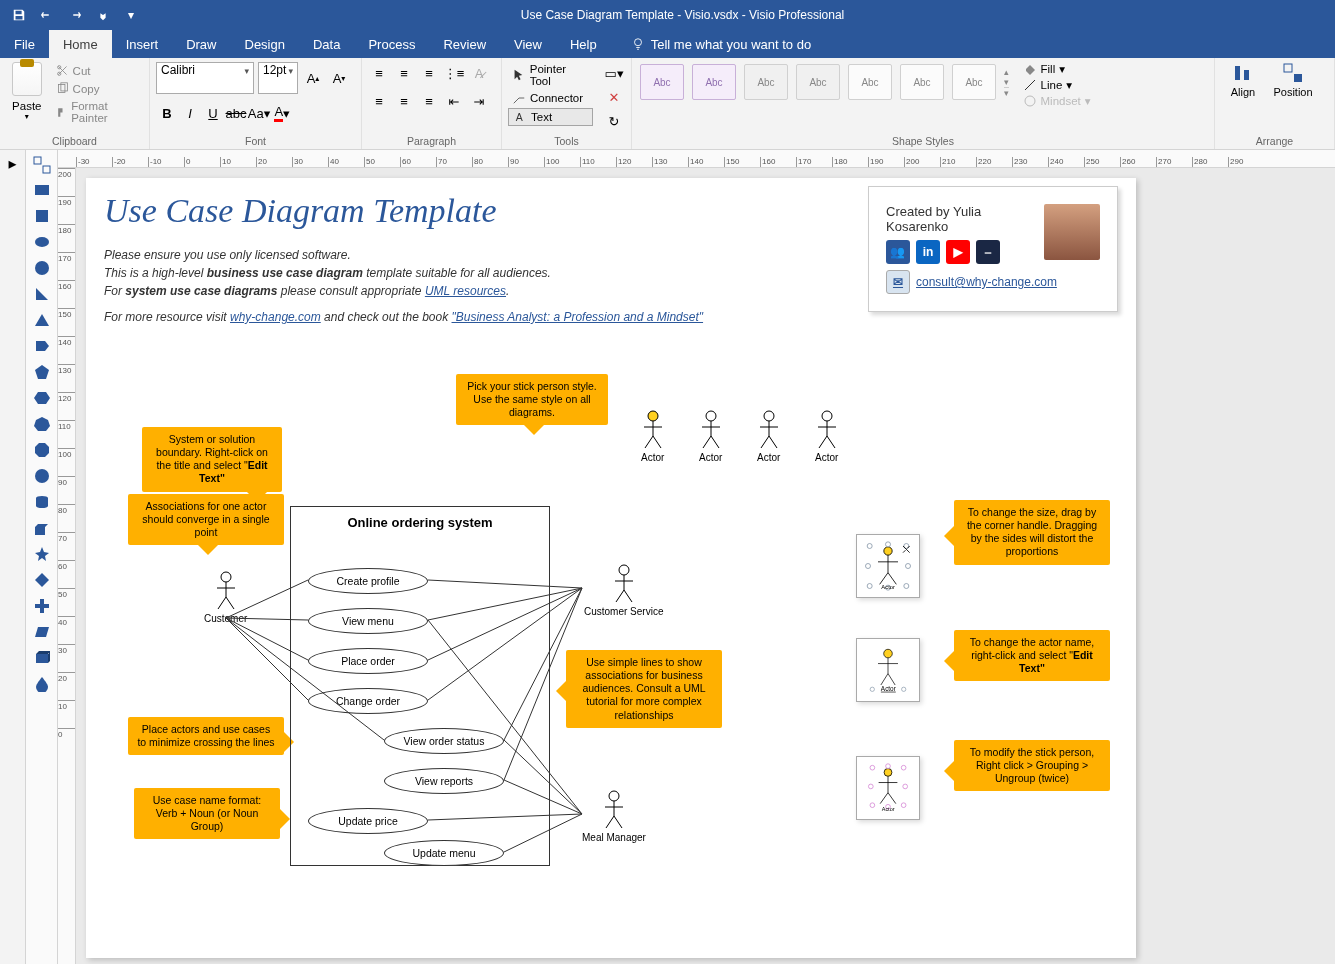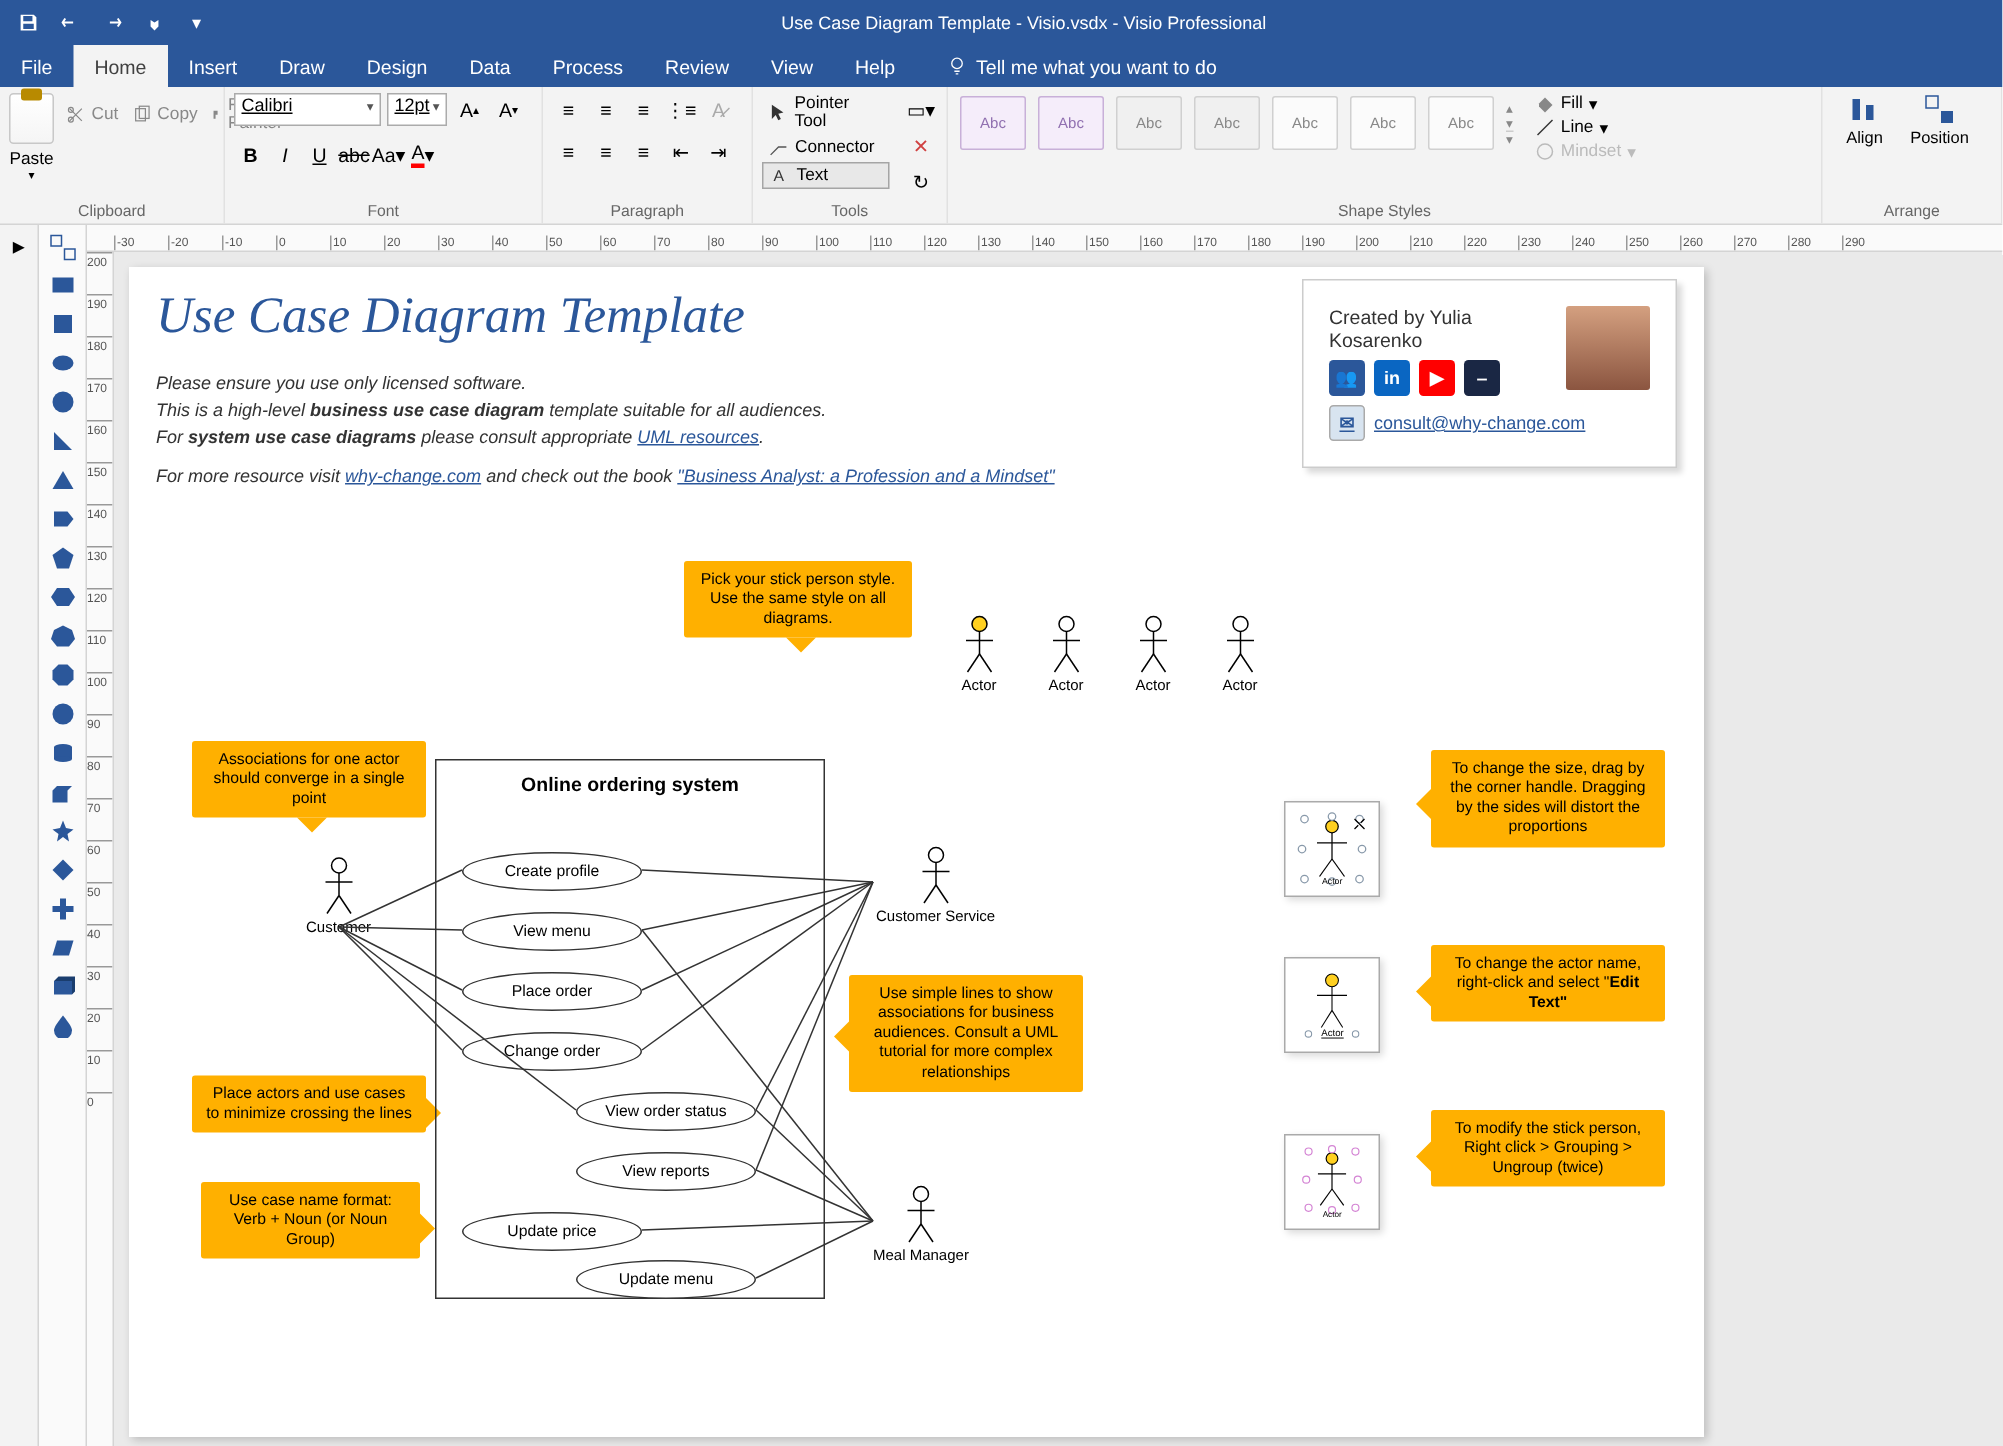--- a/index.html
+++ b/index.html
@@ -18,26 +18,26 @@
 .tell-me { display: flex; align-items: center; color: #fff; font-size: 13px; padding-left: 20px; gap: 6px; }
 
 .ribbon { background: #f3f3f3; height: 92px; border-bottom: 1px solid #d4d4d4; display: flex; }
 .ribbon-group { border-right: 1px solid #e1e1e1; display: flex; flex-direction: column; padding: 4px 6px 0; position: relative; }
 .ribbon-group-label { position: absolute; bottom: 2px; left: 0; right: 0; text-align: center; color: #666; font-size: 10.5px; }
 .ribbon-content { flex: 1; display: flex; align-items: flex-start; gap: 4px; }
 
 .paste-btn { display: flex; flex-direction: column; align-items: center; width: 46px; cursor: pointer; }
 .paste-icon { width: 30px; height: 34px; background: linear-gradient(#fff,#f5f5f5); border: 1px solid #c8c8c8; border-radius: 3px; position: relative; }
 .paste-icon::before { content:''; position:absolute; top:-4px; left:7px; width:14px; height:8px; background:#b88a00; border-radius:2px; }
-.small-btn-row { display: flex; gap: 1px; }
+.small-btn-row { display: flex; flex-direction: column; gap: 1px; }
 .small-btn { display: flex; align-items: center; gap: 4px; font-size: 11.5px; color: #888; padding: 2px 4px; cursor: pointer; }
 .small-btn svg { width: 13px; height: 13px; }
 
 .font-row { display: flex; gap: 4px; align-items: center; }
-.font-combo { border: 1px solid #ababab; background: #fff; height: 22px; font-size: 12px; padding: 0 18px 0 4px; position: relative; text-decoration: underline; }
+.font-combo { border: 1px solid #ababab; background: #fff; height: 32px; font-size: 12px; padding: 0 18px 0 4px; position: relative; }
 .font-combo::after { content: '▾'; position: absolute; right: 4px; top: 3px; font-size: 9px; color: #555; }
 .font-name { width: 98px; }
 .font-size { width: 40px; }
 .icon-btn { width: 22px; height: 22px; border: 1px solid transparent; display: flex; align-items: center; justify-content: center; font-size: 13px; cursor: pointer; }
 .icon-row { display: flex; gap: 1px; margin-top: 4px; }
 
 .para-grid { display: grid; grid-template-columns: repeat(5, 23px); grid-template-rows: 26px 26px; gap: 2px; }
 
 .tools-col { display: flex; flex-direction: column; gap: 2px; }
 .tool-row { display: flex; align-items: center; gap: 4px; font-size: 11.5px; padding: 1px 4px; cursor: pointer; }
@@ -465,20 +465,21 @@
               </div>
               <div class="avatar"></div>
             </div>
             <div class="email-link">
               <div class="social-ic" style="background:#d8e4f0;color:#2b579a;border:1px solid #aaa">✉</div>
               <span>consult@why-change.com</span>
             </div>
           </div>
 
           <div class="callout arrow-down" style="left:370px;top:196px;width:152px">Pick your stick person style. Use the same style on all diagrams.</div>
+          <div class="callout arrow-down-right" style="left:56px;top:249px;width:140px"><span>System or solution boundary. Right-click on the title and select "</span><b>Edit Text"</b></div>
           <div class="callout arrow-down" style="left:42px;top:316px;width:156px">Associations for one actor should converge in a single point</div>
           <div class="callout arrow-right" style="left:42px;top:539px;width:156px">Place actors and use cases to minimize crossing the lines</div>
           <div class="callout arrow-right" style="left:48px;top:610px;width:146px">Use case name format: Verb + Noun (or Noun Group)</div>
           <div class="callout arrow-left" style="left:480px;top:472px;width:156px">Use simple lines to show associations for business audiences. Consult a UML tutorial for more complex relationships</div>
           <div class="callout arrow-left" style="left:868px;top:322px;width:156px">To change the size, drag by the corner handle. Dragging by the sides will distort the proportions</div>
           <div class="callout arrow-left" style="left:868px;top:452px;width:156px"><span>To change the actor name, right-click and select "</span><b>Edit Text"</b></div>
           <div class="callout arrow-left" style="left:868px;top:562px;width:156px">To modify the stick person, Right click &gt; Grouping &gt; Ungroup (twice)</div>
 
           <div id="top-actors">
               <div class="actor" style="left: 555px; top: 232px;">

